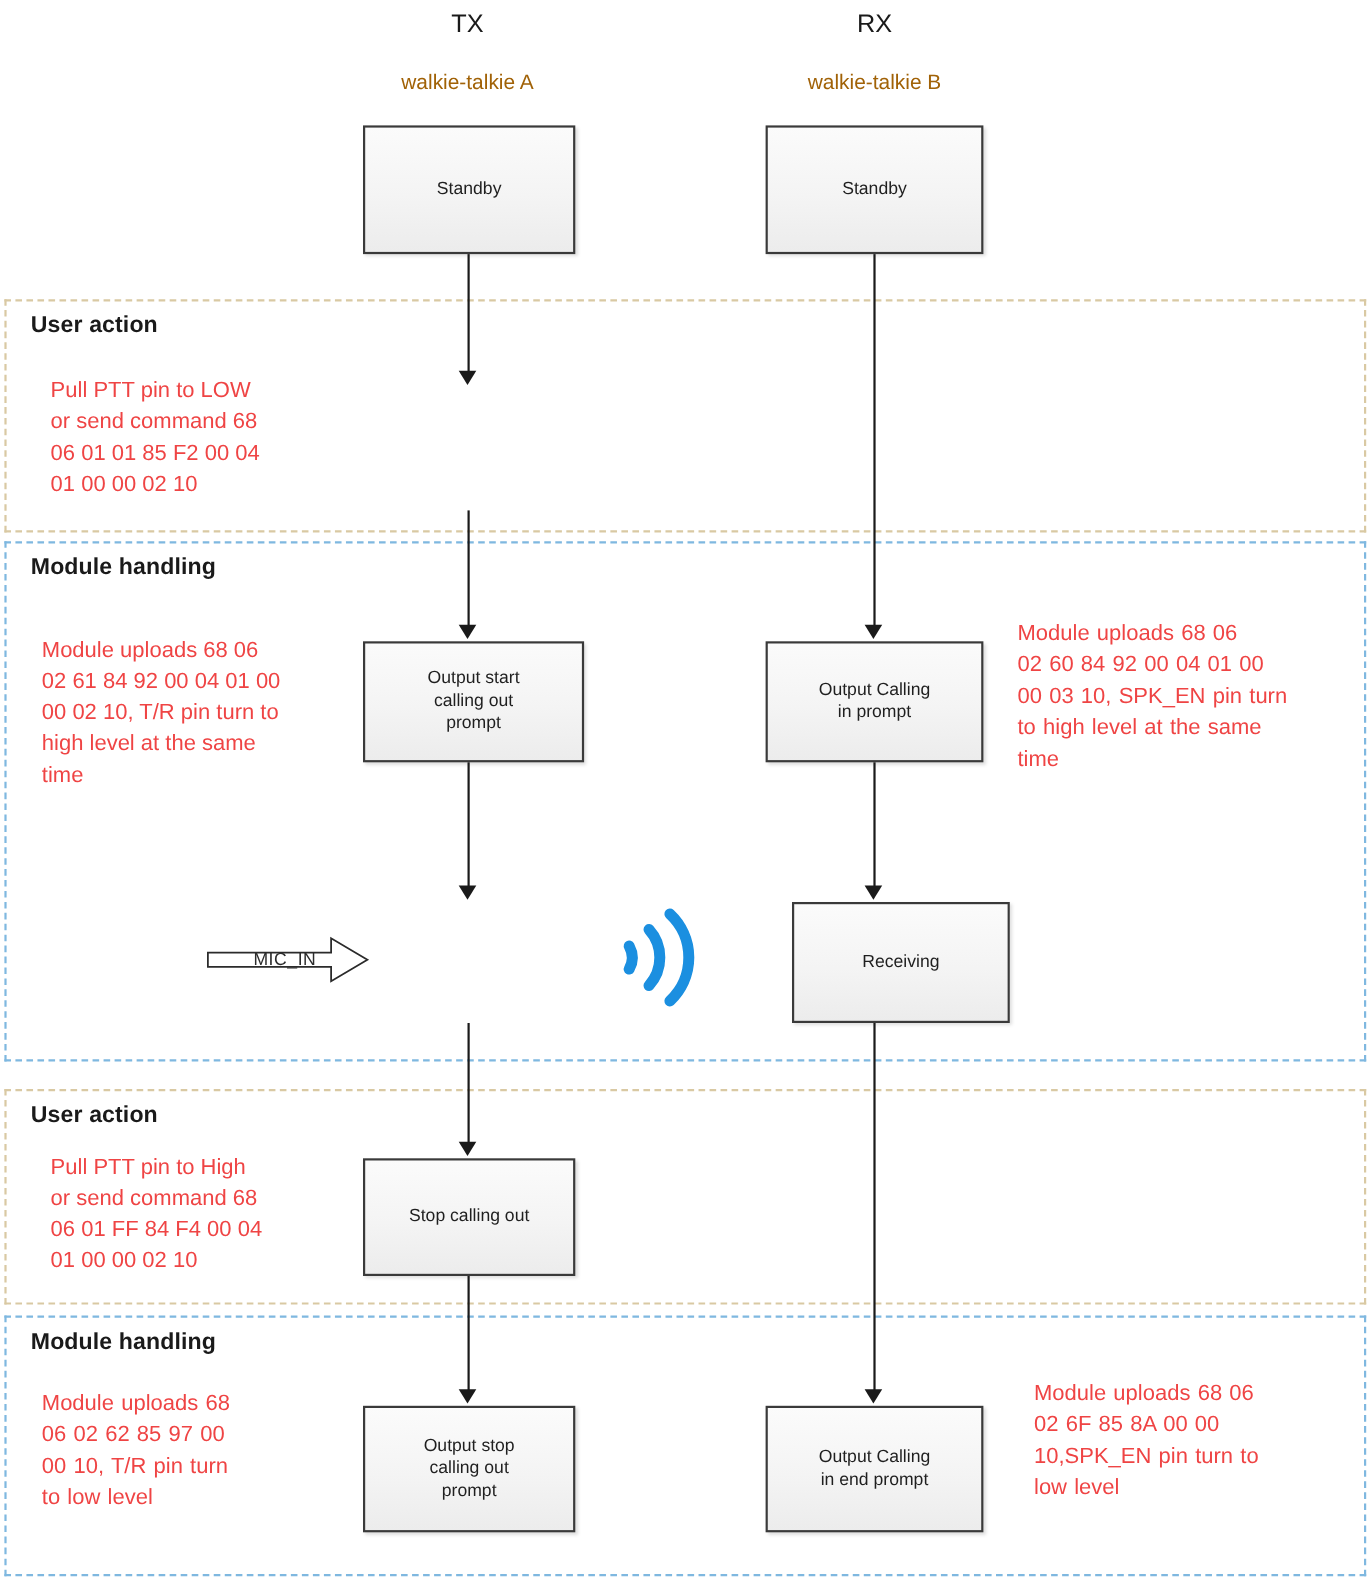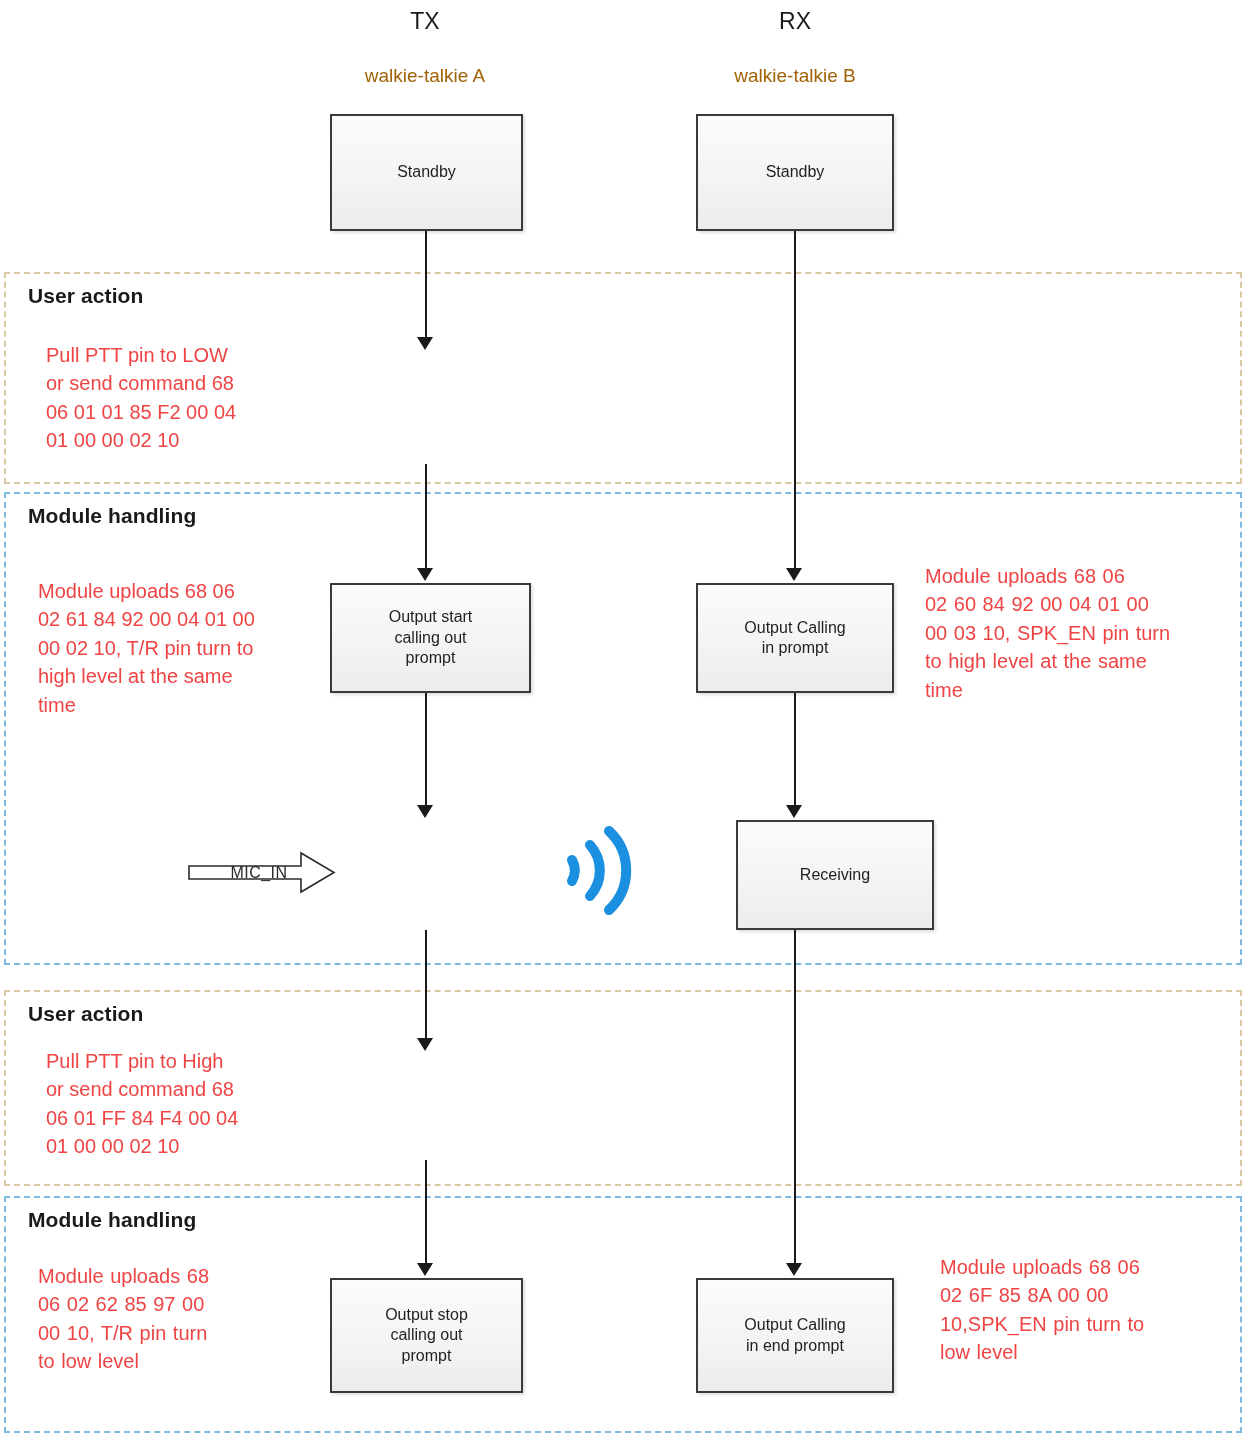--- a/index.html
+++ b/index.html
@@ -152,31 +152,32 @@
   <div class="col-sub" style="left:696px; top:65px; width:198px;">walkie-talkie B</div>
 
   <div class="pbox" style="left:330px; top:114px; width:193px; height:117px;">Standby</div>
 
 
   <div class="pbox" style="left:330px; top:583px; width:201px; height:110px;">Output start
 calling out
 prompt</div>
 
 
+  <div class="pbox" style="left:330px; top:1053px; width:193px; height:107px;">Stop calling out</div>
 
   <div class="pbox" style="left:330px; top:1278px; width:193px; height:115px;">Output stop
 calling out
 prompt</div>
 
   <div class="pbox" style="left:696px; top:114px; width:198px; height:117px;">Standby</div>
 
   <div class="pbox" style="left:696px; top:583px; width:198px; height:110px;">Output Calling
 in  prompt</div>
 
-  <div class="pbox" style="left:736px; top:820px; width:198px; height:110px;">Receiving</div>
+  <div class="pbox" style="left:720px; top:820px; width:198px; height:110px;">Receiving</div>
 
   <div class="pbox" style="left:696px; top:1278px; width:198px; height:115px;">Output Calling
 in end prompt</div>
 
   <div class="vline" style="left:425px; top:231px; height:108px;"></div>
   <div class="arrowhead" style="left:417px; top:337px;"></div>
 
   <div class="vline" style="left:425px; top:464px; height:106px;"></div>
   <div class="arrowhead" style="left:417px; top:568px;"></div>
 

